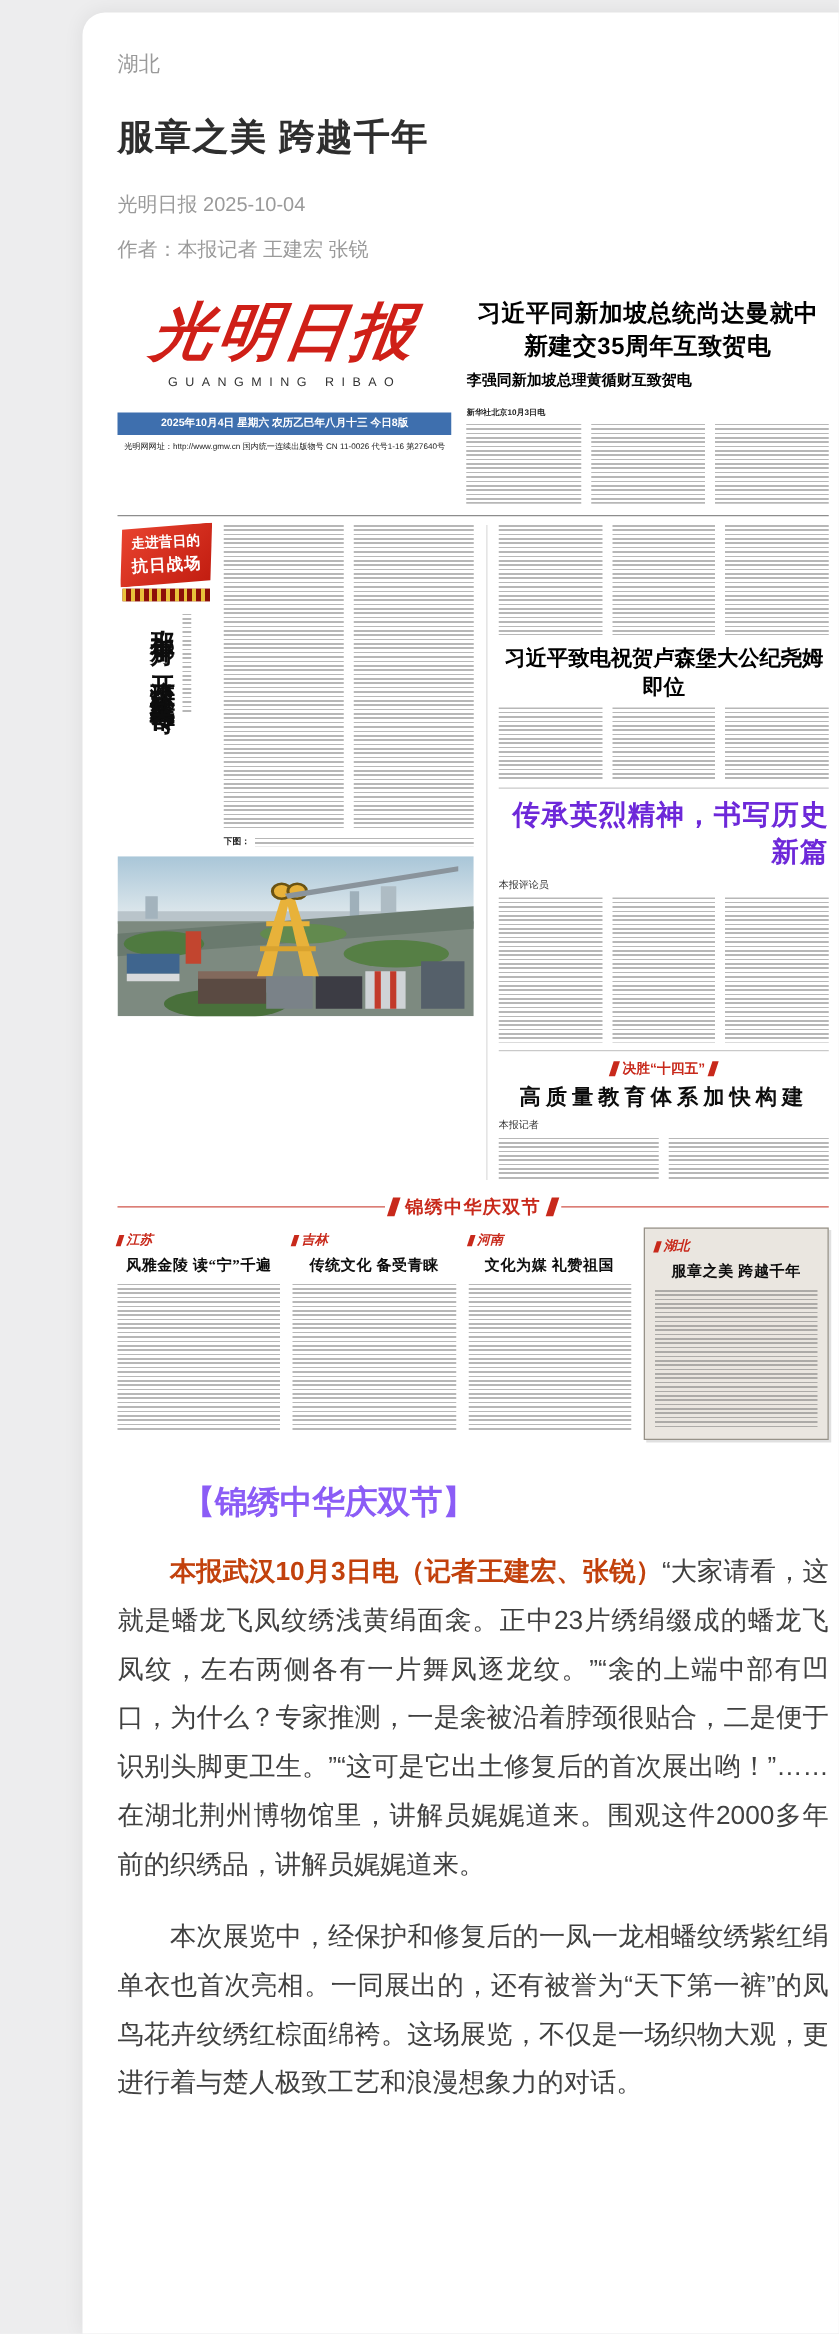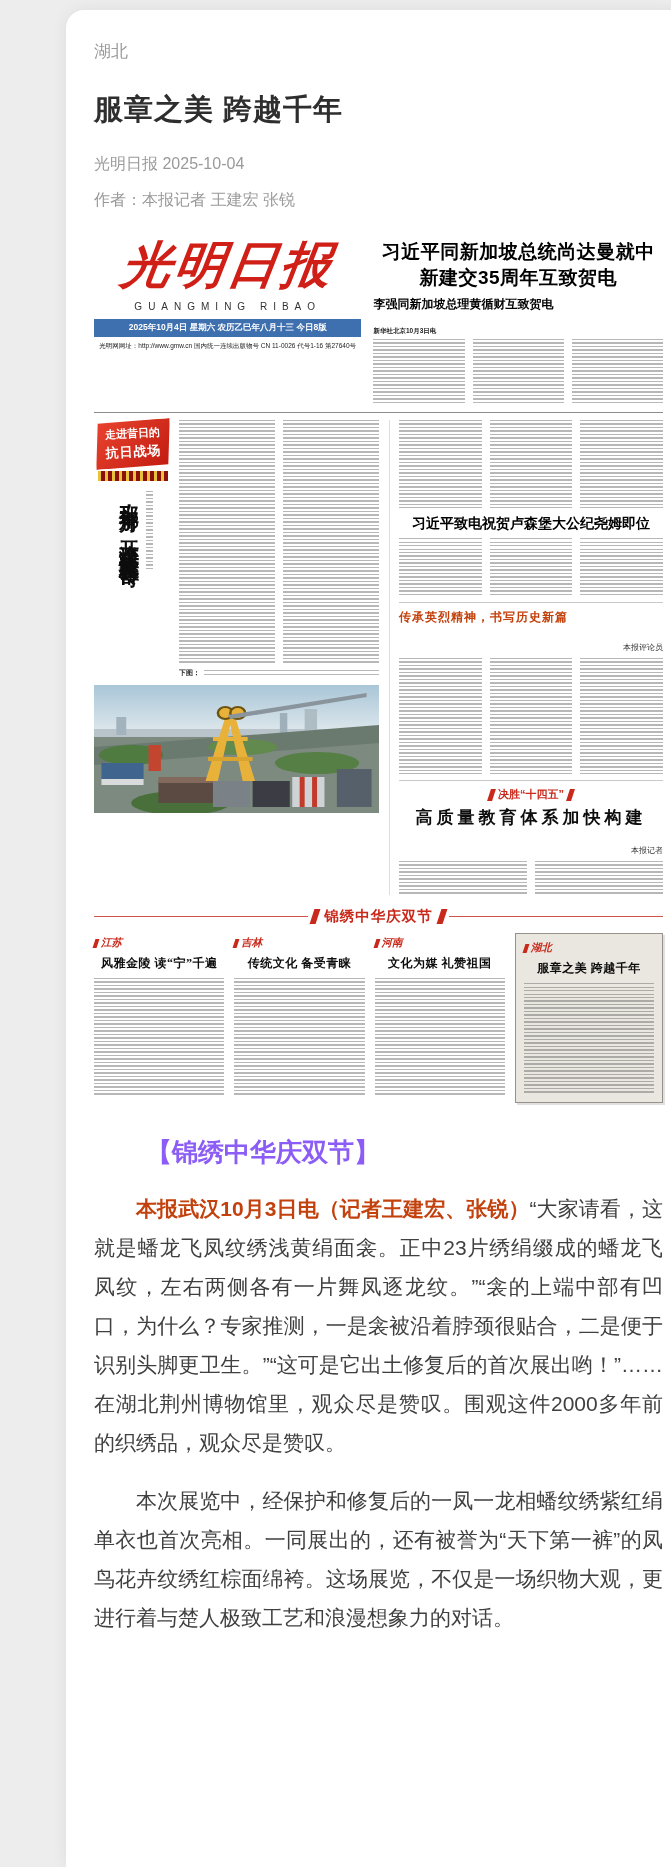--- a/index.html
+++ b/index.html
@@ -16,21 +16,21 @@
   .author{font-size:16px;color:#9a9a9a;margin-top:15px;}
   
   .np{margin-top:26px;width:100%;color:#111;}
   .np-top{display:flex;gap:12px;}
   .np-mast{width:47%;text-align:center;}
   .calli{font-family:"Liberation Serif",serif;font-size:50px;line-height:1.15;
          color:#cf1f17;font-weight:900;font-style:italic;letter-spacing:3px;
          transform:skewX(-8deg);white-space:nowrap;}
   .pinyin{font-size:10px;letter-spacing:6px;color:#333;margin-top:6px;}
   .datebar{background:#3e6fae;color:#fff;font-size:8.5px;padding:3px 2px;
-           margin-top:7px;white-space:nowrap;overflow:hidden;font-weight:bold;}
+           margin-top:18px;white-space:nowrap;overflow:hidden;font-weight:bold;}
   .infoline{font-size:6.5px;color:#222;margin-top:5px;white-space:nowrap;overflow:hidden;}
   .np-lead{flex:1;}
   .np-h1{font-size:19px;font-weight:900;line-height:1.35;text-align:center;color:#000;
          letter-spacing:.5px;margin-top:2px;}
   .np-h1sub{font-size:12px;font-weight:bold;text-align:left;margin-top:6px;color:#000;}
   .np-dateline{font-size:6.5px;font-weight:bold;color:#222;}
   
   .sim{background-image:repeating-linear-gradient(to bottom,#6f6f6f 0,#6f6f6f 1.3px,
         transparent 1.3px,transparent 3.5px);opacity:.5;}
   .cols{display:flex;gap:8px;}
@@ -52,24 +52,24 @@
   .vtitle{writing-mode:vertical-rl;text-orientation:upright;font-family:"Liberation Serif",serif;
           font-size:20px;font-weight:900;letter-spacing:3px;color:#0d0d0d;
           margin-top:9px;height:185px;line-height:1.6;}
   .vbyline{width:7px;height:80px;margin-top:10px;}
   .ml-text{flex:1;display:flex;flex-direction:column;}
   .ml-text .cols{flex:1;}
   .caption{display:flex;align-items:center;gap:4px;margin-top:4px;}
   .caption b{font-size:7px;color:#222;white-space:nowrap;}
   .caption .sim{flex:1;height:7px;}
   .photo{margin-top:7px;width:100%;height:128px;display:block;}
-  .np-h2{font-size:14px;font-weight:900;text-align:center;color:#000;margin:7px 0 5px;}
-  .np-h3{font-family:"Liberation Serif",serif;font-size:12px;font-weight:900;
-         text-align:left;letter-spacing:1px;color:#c2410c;margin-top:4px;}
-  .np-by{font-size:8px;text-align:right;color:#333;margin:16px 0 5px;}
+  .np-h2{font-size:17px;font-weight:900;text-align:center;color:#000;margin:7px 0 5px;}
+  .np-h3{font-family:"Liberation Serif",serif;font-size:22px;font-weight:900;
+         text-align:right;letter-spacing:1px;color:#6d28d9;margin-top:4px;}
+  .np-by{font-size:8px;text-align:left;color:#333;margin:5px 0 5px;}
   .redmark{display:inline-block;width:5px;height:12px;background:#c8291b;
            transform:skewX(-18deg);margin:0 4px;vertical-align:middle;}
   .campaign{color:#c8291b;font-weight:900;font-size:11px;text-align:center;margin-top:6px;}
   .np-h4{font-family:"Liberation Serif",serif;font-size:17px;font-weight:900;
          text-align:center;letter-spacing:4px;color:#0d0d0d;margin-top:4px;}
   .fest{display:flex;align-items:center;margin:12px 0 10px;color:#c8291b;}
   .fest .line{flex:1;border-top:1px solid #d0544a;}
   .fest .lbl{font-weight:900;font-size:14.5px;letter-spacing:1px;padding:0 2px;}
   .fest .redmark{height:15px;width:6px;}
   .np-bottom{display:flex;gap:10px;margin-top:2px;}
@@ -247,18 +247,18 @@
       <div class="np-col hl">
         <div class="region"><span class="redmark"></span><span>湖北</span></div>
         <h5>服章之美 跨越千年</h5>
         <div class="sim col-sim"></div>
       </div>
     </div>
   </div>
 
   <div class="art">
     <div class="art-tag">【锦绣中华庆双节】</div>
-    <p><span class="lead">本报武汉10月3日电（记者王建宏、张锐）</span><span>“大家请看，这就是蟠龙飞凤纹绣浅黄绢面衾。正中23片绣绢缀成的蟠龙飞凤纹，左右两侧各有一片舞凤逐龙纹。”“衾的上端中部有凹口，为什么？专家推测，一是衾被沿着脖颈很贴合，二是便于识别头脚更卫生。”“这可是它出土修复后的首次展出哟！”……在湖北荆州博物馆里，观众尽是赞叹。围观这件2000多年前的织绣品，观众尽是赞叹。</span></p>
+    <p><span class="lead">本报武汉10月3日电（记者王建宏、张锐）</span><span>“大家请看，这就是蟠龙飞凤纹绣浅黄绢面衾。正中23片绣绢缀成的蟠龙飞凤纹，左右两侧各有一片舞凤逐龙纹。”“衾的上端中部有凹口，为什么？专家推测，一是衾被沿着脖颈很贴合，二是便于识别头脚更卫生。”“这可是它出土修复后的首次展出哟！”……在湖北荆州博物馆里，讲解员娓娓道来。围观这件2000多年前的织绣品，讲解员娓娓道来。</span></p>
     <p><span>本次展览中，经保护和修复后的一凤一龙相蟠纹绣紫红绢单衣也首次亮相。一同展出的，还有被誉为“天下第一裤”的凤鸟花卉纹绣红棕面绵袴。这场展览，不仅是一场织物大观，更进行着与楚人极致工艺和浪漫想象力的对话。</span></p>
 
   </div>
 
 </div>
 
 </body></html>

